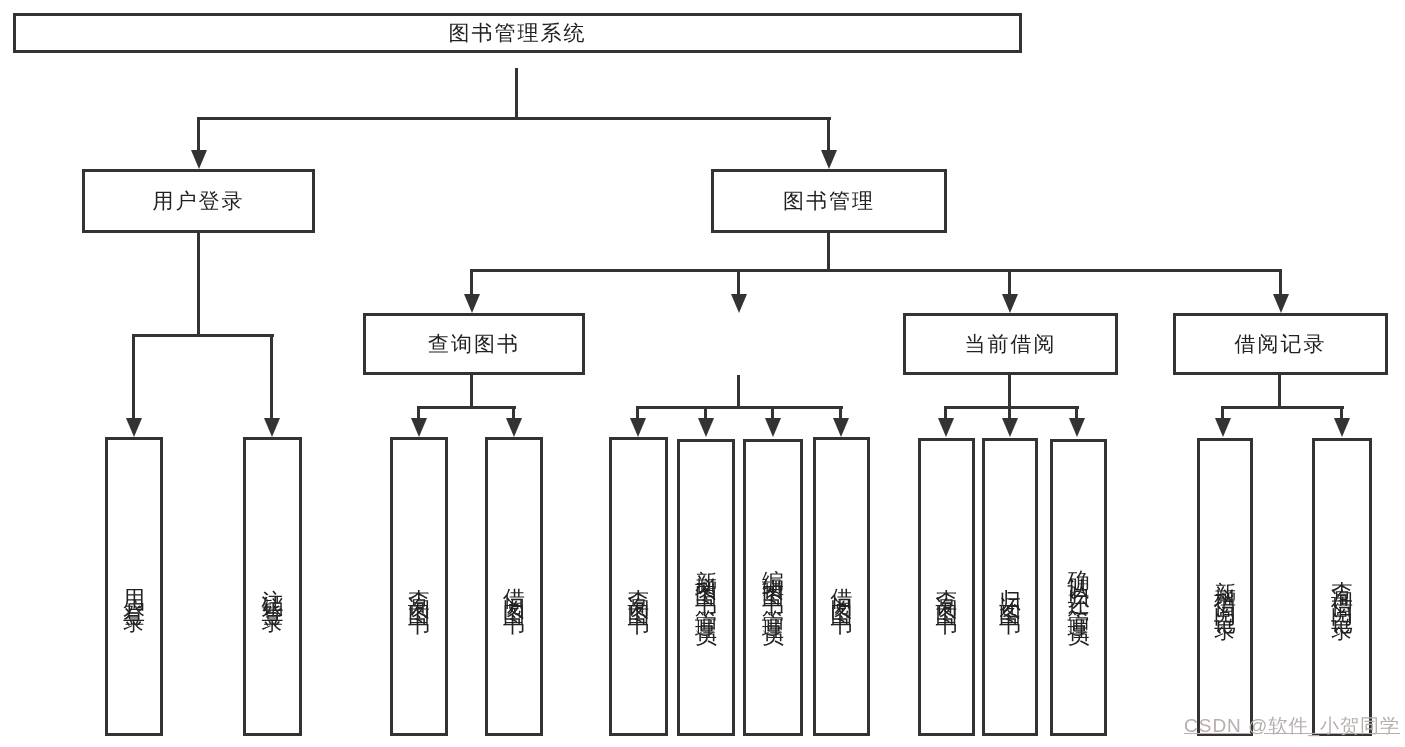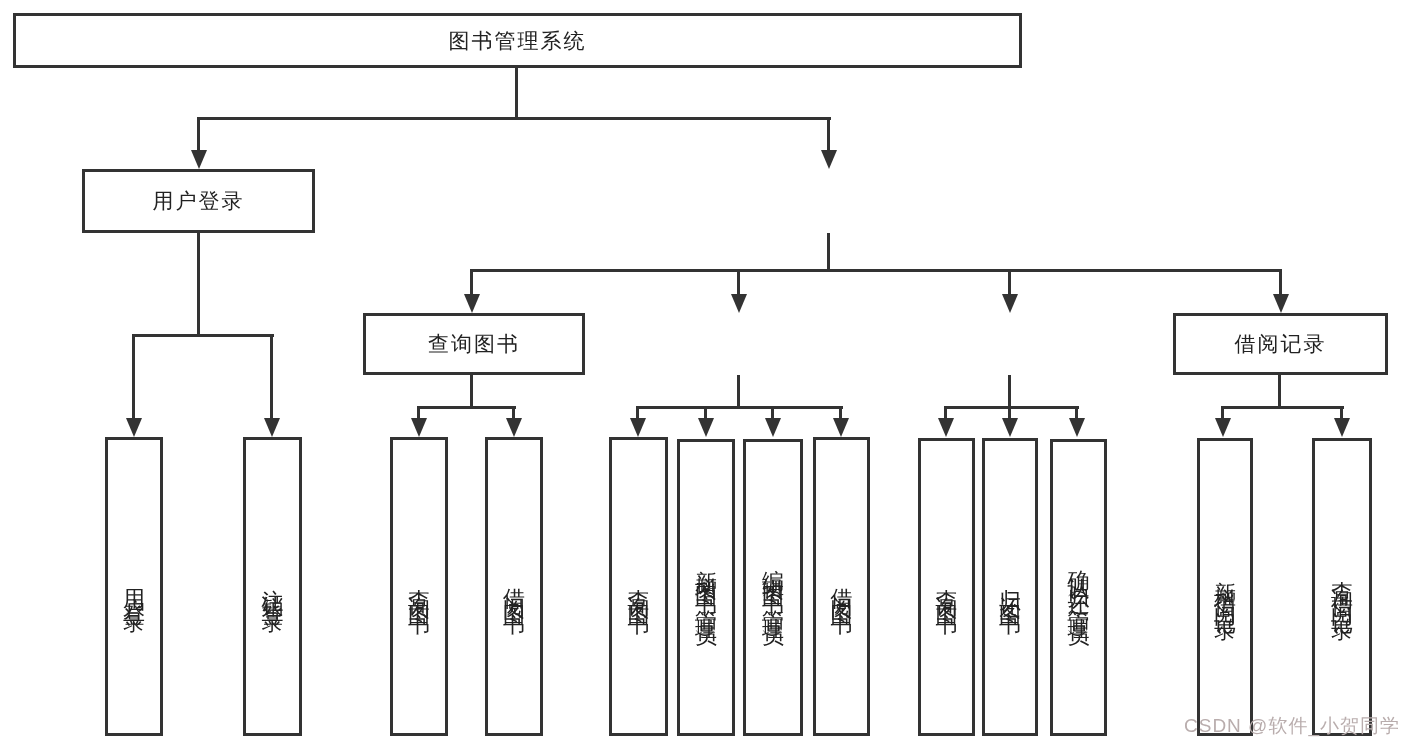--- a/index.html
+++ b/index.html
@@ -7,21 +7,21 @@
   .canvas{position:relative;width:1405px;height:747px;background:#ffffff;overflow:hidden;}
   .box{position:absolute;box-sizing:border-box;border:3px solid #333333;background:#ffffff;
        display:flex;align-items:center;justify-content:center;}
   .hlabel{font-size:21px;color:#222222;letter-spacing:2px;white-space:nowrap;}
   .vlabel{writing-mode:vertical-rl;text-orientation:mixed;font-size:22px;color:#222222;
           letter-spacing:8px;line-height:1;}
   .line{position:absolute;background:#333333;}
   .arrow{position:absolute;width:0;height:0;border-left:8px solid transparent;
          border-right:8px solid transparent;border-top:19px solid #333333;}
   .watermark{position:absolute;left:1184px;top:713px;font-size:19px;color:#b9adad;
-             letter-spacing:1px;white-space:nowrap;z-index:5;}
+             letter-spacing:1px;white-space:nowrap;z-index:5;text-decoration:underline;}
 </style>
 </head>
 <body>
 
 <div class="canvas">
 
   <div class="line" style="left:515px;top:68px;width:3px;height:51px"></div>
   <div class="line" style="left:197px;top:117px;width:634px;height:3px"></div>
   <div class="line" style="left:197px;top:119px;width:3px;height:33px"></div>
   <div class="line" style="left:827px;top:119px;width:3px;height:33px"></div>
@@ -73,30 +73,36 @@
   <div class="arrow" style="left:1002px;top:418px"></div>
   <div class="arrow" style="left:1069px;top:418px"></div>
 
   <div class="line" style="left:1278px;top:375px;width:3px;height:33px"></div>
   <div class="line" style="left:1221px;top:406px;width:123px;height:3px"></div>
   <div class="line" style="left:1221px;top:408px;width:3px;height:11px"></div>
   <div class="line" style="left:1340px;top:408px;width:3px;height:11px"></div>
   <div class="arrow" style="left:1215px;top:418px"></div>
   <div class="arrow" style="left:1334px;top:418px"></div>
 
-  <div class="box" style="left:13px;top:13px;width:1009px;height:55px">
+  <div class="box" style="left:13px;top:13px;width:1009px;height:40px">
     <span class="hlabel">图书管理系统</span>
   </div>
 
   <div class="box" style="left:82px;top:169px;width:233px;height:64px">
     <span class="hlabel">用户登录</span>
   </div>
+  <div class="box" style="left:711px;top:169px;width:236px;height:64px">
+    <span class="hlabel">图书管理</span>
+  </div>
 
   <div class="box" style="left:363px;top:313px;width:222px;height:62px">
     <span class="hlabel">查询图书</span>
+  </div>
+  <div class="box" style="left:903px;top:313px;width:215px;height:62px">
+    <span class="hlabel">当前借阅</span>
   </div>
   <div class="box" style="left:1173px;top:313px;width:215px;height:62px">
     <span class="hlabel">借阅记录</span>
   </div>
 
   <div class="box" style="left:105px;top:437px;width:58px;height:299px">
     <span class="vlabel">用户登录</span>
   </div>
   <div class="box" style="left:243px;top:437px;width:59px;height:299px">
     <span class="vlabel">注销登录</span>

